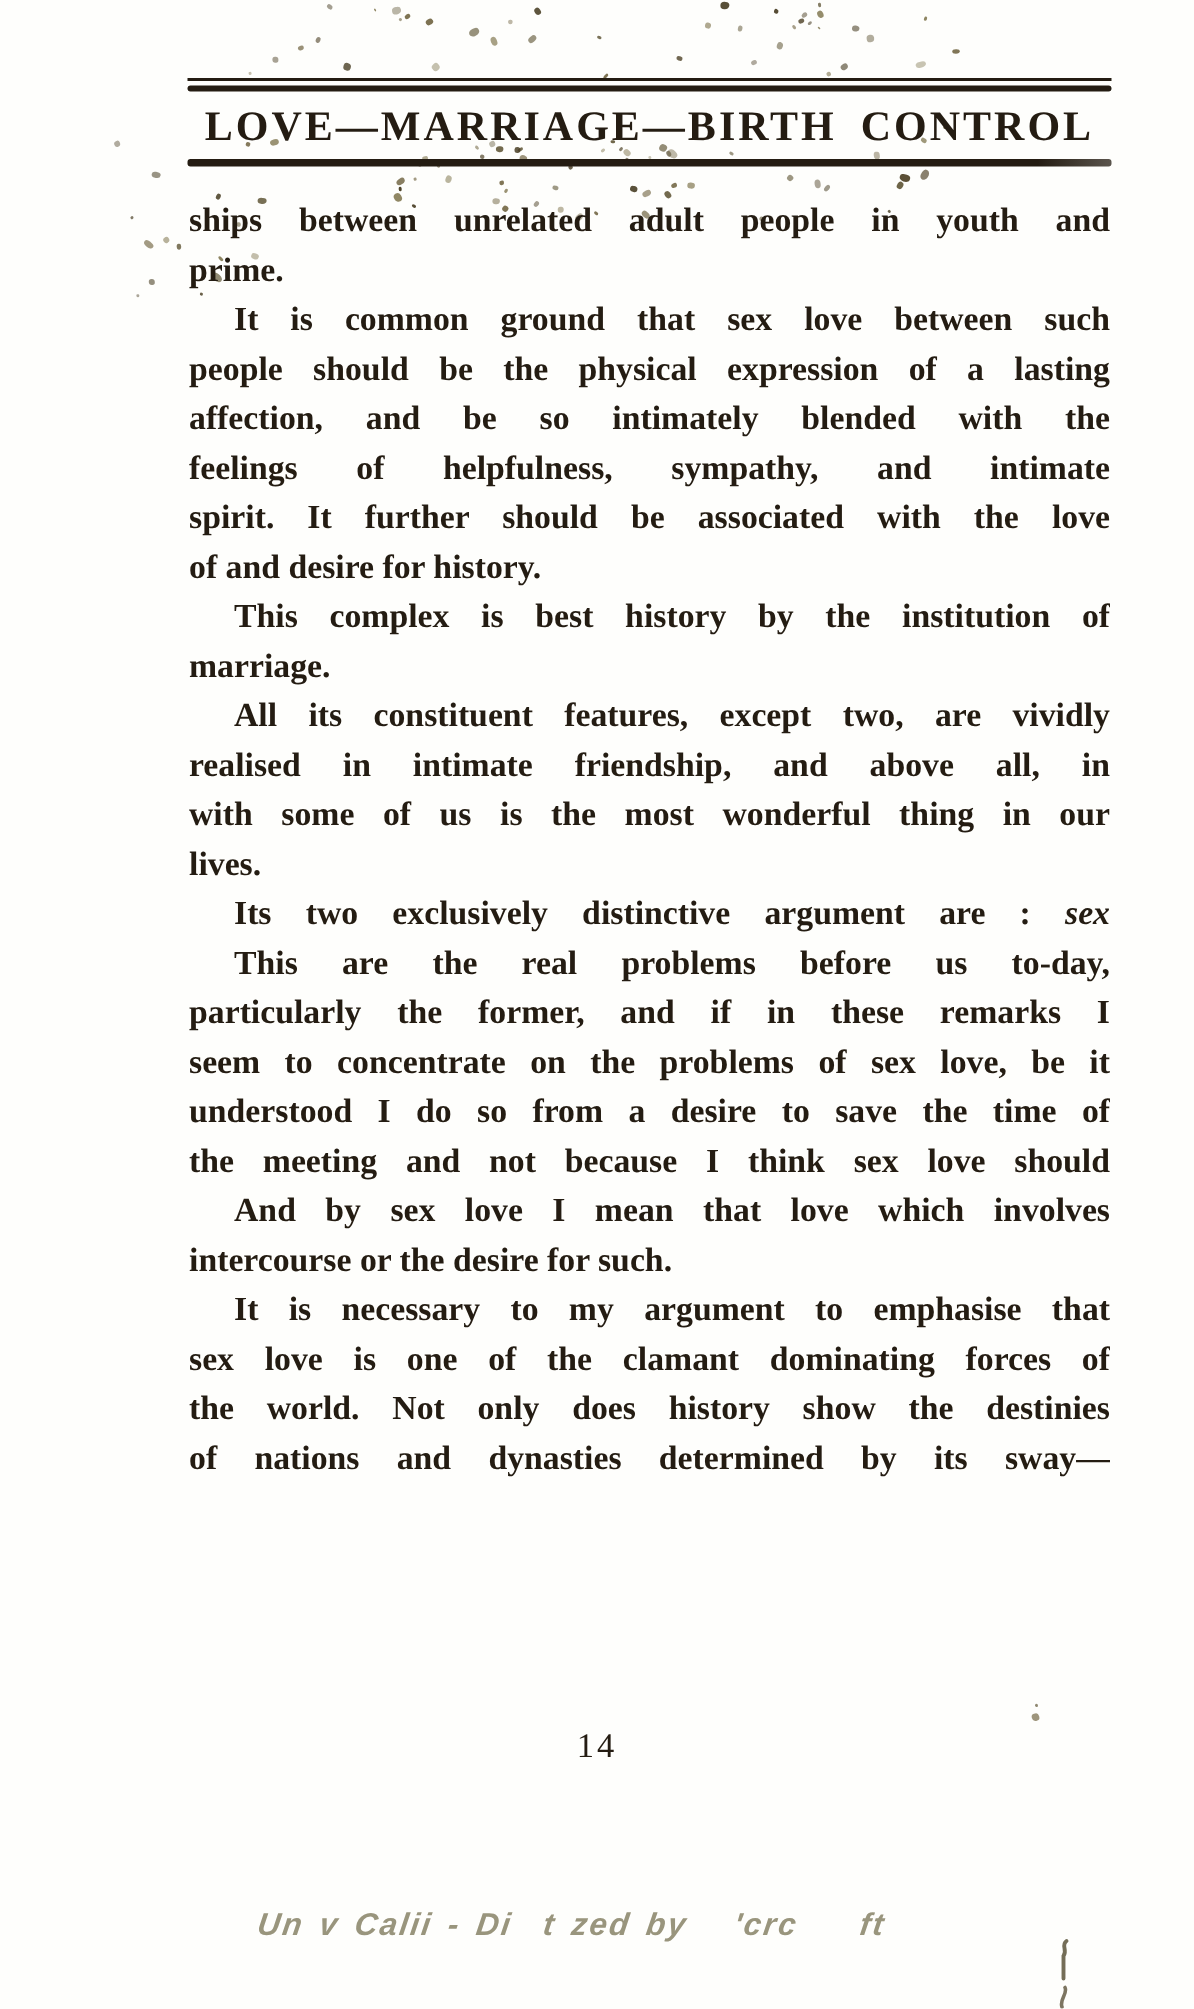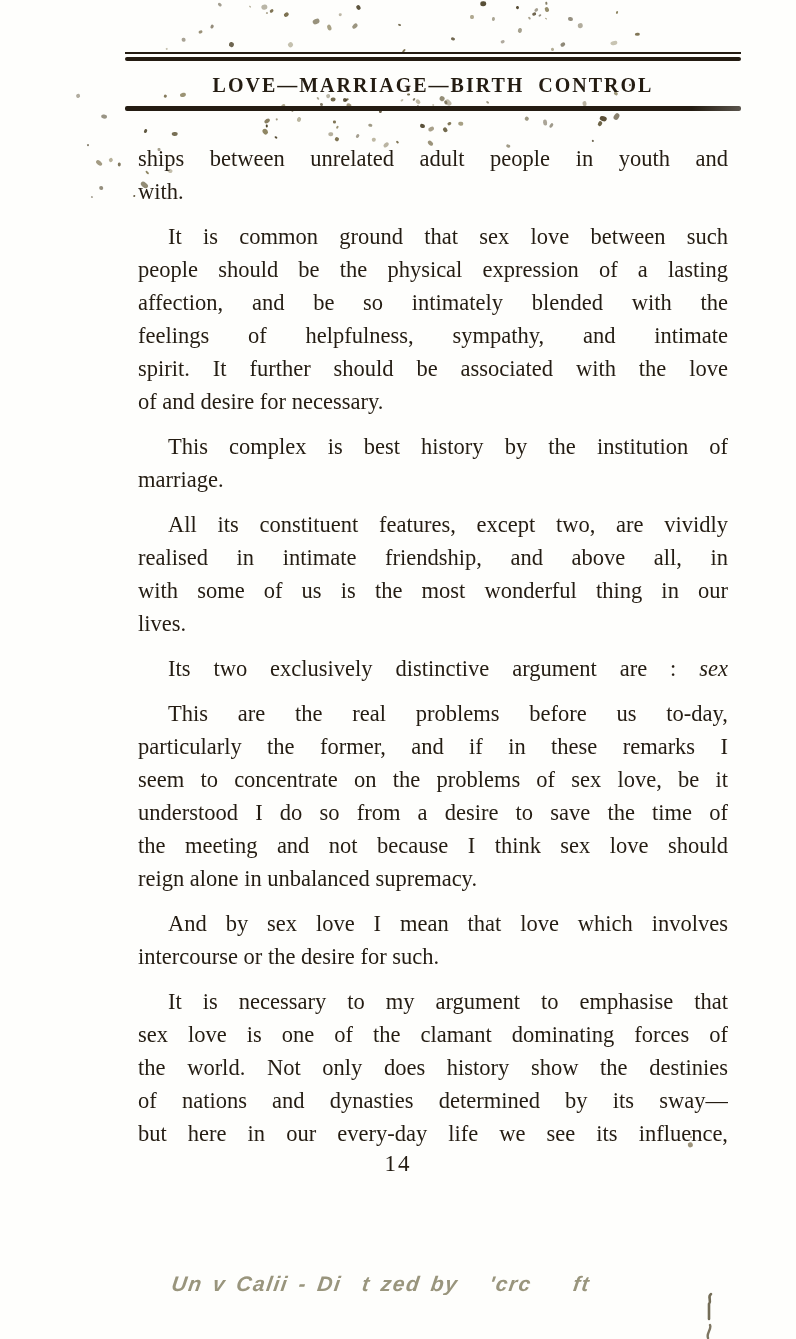--- a/index.html
+++ b/index.html
@@ -14,29 +14,29 @@
   .speckles i{position:absolute;display:block;border-radius:45% 55% 50% 50%;}
   
   .rule{position:absolute;left:125px;width:616px;background:var(--ink,#241c12);}
   .rule-thin{top:52px;height:2px;}
   .rule-thick{top:57px;height:4px;border-radius:2px;}
   .rule-mid{top:106px;height:5px;border-radius:2px;
     background:linear-gradient(90deg,var(--ink,#241c12) 92%,rgba(36,28,18,.75));}
   
   .header-title{
     position:absolute;left:125px;top:70px;width:616px;
-    text-align:center;font-weight:bold;font-size:20px;line-height:30px;
+    text-align:center;font-weight:bold;font-size:28px;line-height:30px;
     letter-spacing:2px;word-spacing:7px;color:var(--ink,#241c12);
   }
   
   .body-text{
     position:absolute;left:126px;top:130px;width:614px;
     font-size:22.5px;line-height:33px;color:var(--ink,#241c12);
   }
-  .para{margin:12px;}
+  .para{margin:0;font-weight:bold;}
   .para.indent .line:first-child{text-indent:30px;}
   .line{height:33px;overflow:hidden;hyphens:none;}
   .jl{text-align:justify;text-align-last:justify;text-justify:inter-word;}
   .ll{text-align:left;}
   .line em{font-style:italic;}
   
   .page-number{
     position:absolute;left:0;top:1151px;width:796px;text-align:center;
     font-size:23px;letter-spacing:2px;color:var(--ink,#241c12);
   }
@@ -173,61 +173,59 @@
   <div class="rule rule-thin"></div>
   <div class="rule rule-thick"></div>
 
   <div class="header-title">LOVE—MARRIAGE—BIRTH CONTROL</div>
 
   <div class="rule rule-mid"></div>
 
   <div class="body-text">
       <div class="para">
         <div class="line jl"><span>ships between unrelated adult people in youth and</span></div>
-        <div class="line ll"><span>with.</span></div>
+        <div class="line ll"><span>prime.</span></div>
       </div>
       <div class="para indent">
         <div class="line jl"><span>It is common ground that sex love between such</span></div>
         <div class="line jl"><span>people should be the physical expression of a lasting</span></div>
         <div class="line jl"><span>affection, and be so intimately blended with the</span></div>
         <div class="line jl"><span>feelings of helpfulness, sympathy, and intimate</span></div>
         <div class="line jl"><span>spirit. It further should be associated with the love</span></div>
-        <div class="line ll"><span>of and desire for necessary.</span></div>
+        <div class="line ll"><span>of and desire for history.</span></div>
       </div>
       <div class="para indent">
         <div class="line jl"><span>This complex is best history by the institution of</span></div>
         <div class="line ll"><span>marriage.</span></div>
       </div>
       <div class="para indent">
         <div class="line jl"><span>All its constituent features, except two, are vividly</span></div>
         <div class="line jl"><span>realised in intimate friendship, and above all, in</span></div>
         <div class="line jl"><span>with some of us is the most wonderful thing in our</span></div>
         <div class="line ll"><span>lives.</span></div>
       </div>
       <div class="para indent">
         <div class="line jl"><span>Its two exclusively distinctive argument are : </span><em>sex</em></div>
       </div>
       <div class="para indent">
         <div class="line jl"><span>This are the real problems before us to-day,</span></div>
         <div class="line jl"><span>particularly the former, and if in these remarks I</span></div>
         <div class="line jl"><span>seem to concentrate on the problems of sex love, be it</span></div>
         <div class="line jl"><span>understood I do so from a desire to save the time of</span></div>
         <div class="line jl"><span>the meeting and not because I think sex love should</span></div>
-        <div class="line ll"><span>reign alone in unbalanced supremacy.</span></div>
       </div>
       <div class="para indent">
         <div class="line jl"><span>And by sex love I mean that love which involves</span></div>
         <div class="line ll"><span>intercourse or the desire for such.</span></div>
       </div>
       <div class="para indent">
         <div class="line jl"><span>It is necessary to my argument to emphasise that</span></div>
         <div class="line jl"><span>sex love is one of the clamant dominating forces of</span></div>
         <div class="line jl"><span>the world. Not only does history show the destinies</span></div>
         <div class="line jl"><span>of nations and dynasties determined by its sway—</span></div>
-        <div class="line jl"><span>but here in our every-day life we see its influence,</span></div>
       </div>
     </div>
 
   <div class="page-number">14</div>
 
   <div class="watermark">Un v Calii - Di  t zed by   'crc    ft</div>
 
   <svg class="squiggle" width="18" height="48" viewBox="0 0 18 48">
     <path d="M10,2 C6,5 11,8 8,12 L8,24 M8,24 L8,27" fill="none" stroke="#5c5339" stroke-width="2.6" stroke-linecap="round" opacity="0.85"></path>
     <path d="M9,33 C11,37 5,41 7,46" fill="none" stroke="#5c5339" stroke-width="2.4" stroke-linecap="round" opacity="0.8"></path>

